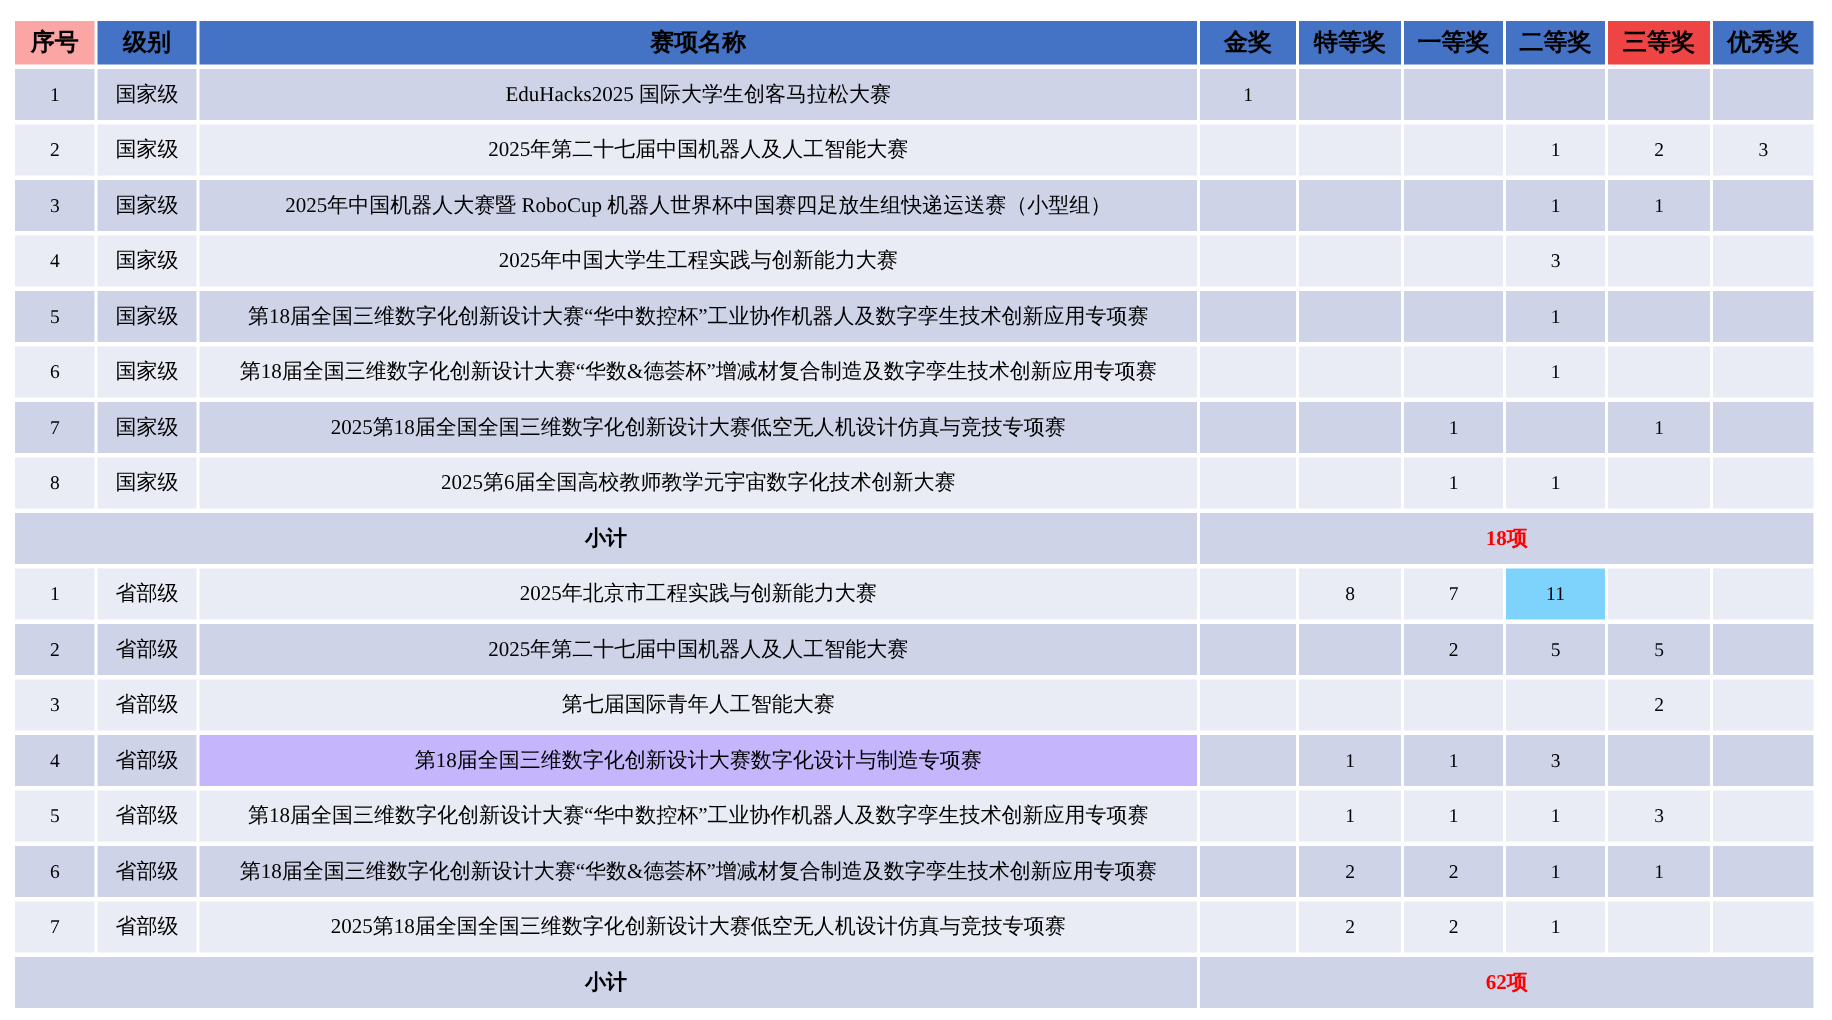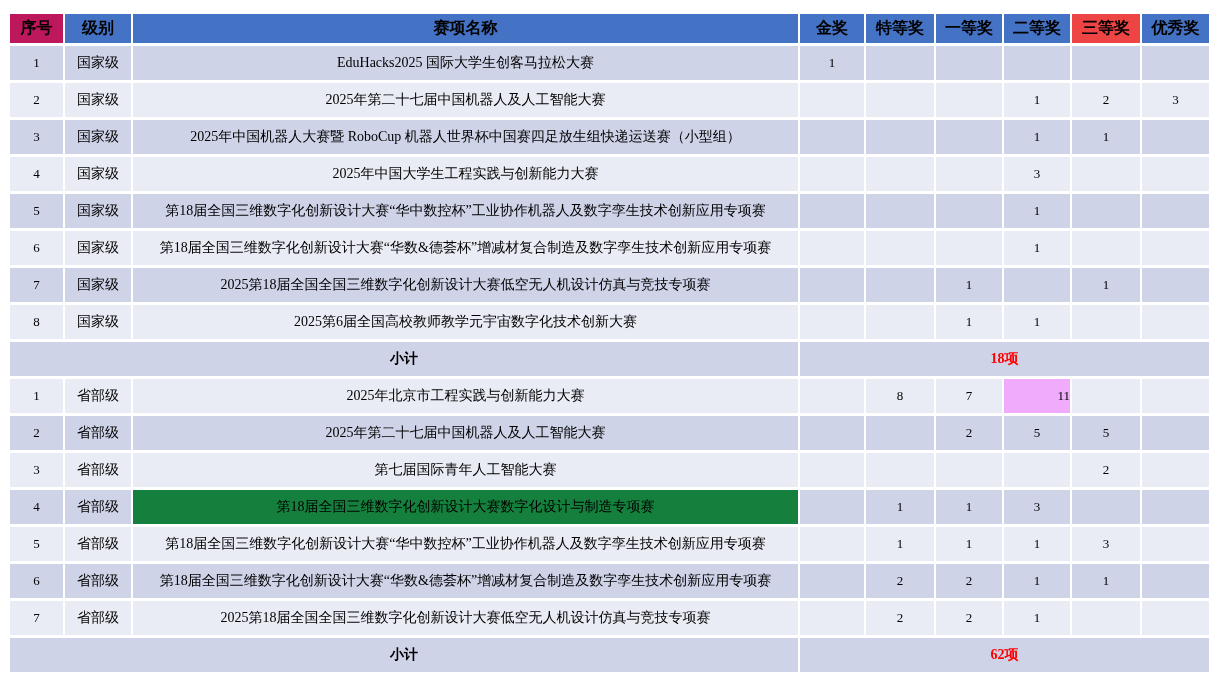--- a/index.html
+++ b/index.html
@@ -58,21 +58,21 @@
         <col class="c-name">
       <col class="c-a0">
         <col class="c-a1">
         <col class="c-a2">
       <col class="c-a3">
         <col class="c-a4">
         <col class="c-a5">
     </colgroup>
     <thead>
       <tr id="header-row">
-          <th style="background: #be185d; color: rgb(0, 0, 0);">序号</th>
+          <th style="background: #fca5a5; color: rgb(0, 0, 0);">序号</th>
           <th style="background: rgb(68, 114, 196); color: rgb(0, 0, 0);">级别</th>
           <th style="background: rgb(68, 114, 196); color: rgb(0, 0, 0);">赛项名称</th>
           <th style="background: rgb(68, 114, 196); color: rgb(0, 0, 0);">金奖</th>
           <th style="background: rgb(68, 114, 196); color: rgb(0, 0, 0);">特等奖</th>
           <th style="background: rgb(68, 114, 196); color: rgb(0, 0, 0);">一等奖</th>
           <th style="background: rgb(68, 114, 196); color: rgb(0, 0, 0);">二等奖</th>
           <th style="background: #ef4444; color: rgb(0, 0, 0);">三等奖</th>
           <th style="background: rgb(68, 114, 196); color: rgb(0, 0, 0);">优秀奖</th>
         </tr>
     </thead>
@@ -169,21 +169,21 @@
           <td colspan="3" style="background: rgb(207, 211, 232);">小计</td>
           <td colspan="6" style="background: rgb(207, 211, 232); color: rgb(255, 0, 0);">18项</td>
         </tr>
         <tr>
           <td class="num" style="background: rgb(234, 236, 245);">1</td>
           <td style="background: rgb(234, 236, 245);">省部级</td>
           <td style="background: rgb(234, 236, 245);">2025年北京市工程实践与创新能力大赛</td>
           <td class="num" style="background: rgb(234, 236, 245);"></td>
           <td class="num" style="background: rgb(234, 236, 245);">8</td>
           <td class="num" style="background: rgb(234, 236, 245);">7</td>
-          <td class="num" style="background: #f0abfc; text-align: right;">11</td>
+          <td class="num" style="background: #7dd3fc;">11</td>
           <td class="num" style="background: rgb(234, 236, 245);"></td>
           <td class="num" style="background: rgb(234, 236, 245);"></td>
         </tr>
         <tr>
           <td class="num" style="background: rgb(207, 211, 232);">2</td>
           <td style="background: rgb(207, 211, 232);">省部级</td>
           <td style="background: rgb(207, 211, 232);">2025年第二十七届中国机器人及人工智能大赛</td>
           <td class="num" style="background: rgb(207, 211, 232);"></td>
           <td class="num" style="background: rgb(207, 211, 232);"></td>
           <td class="num" style="background: rgb(207, 211, 232);">2</td>
@@ -198,21 +198,21 @@
           <td class="num" style="background: rgb(234, 236, 245);"></td>
           <td class="num" style="background: rgb(234, 236, 245);"></td>
           <td class="num" style="background: rgb(234, 236, 245);"></td>
           <td class="num" style="background: rgb(234, 236, 245);"></td>
           <td class="num" style="background: rgb(234, 236, 245);">2</td>
           <td class="num" style="background: rgb(234, 236, 245);"></td>
         </tr>
         <tr>
           <td class="num" style="background: rgb(207, 211, 232);">4</td>
           <td style="background: rgb(207, 211, 232);">省部级</td>
-          <td style="background: #15803d;">第18届全国三维数字化创新设计大赛数字化设计与制造专项赛</td>
+          <td style="background: #c4b5fd;">第18届全国三维数字化创新设计大赛数字化设计与制造专项赛</td>
           <td class="num" style="background: rgb(207, 211, 232);"></td>
           <td class="num" style="background: rgb(207, 211, 232);">1</td>
           <td class="num" style="background: rgb(207, 211, 232);">1</td>
           <td class="num" style="background: rgb(207, 211, 232);">3</td>
           <td class="num" style="background: rgb(207, 211, 232);"></td>
           <td class="num" style="background: rgb(207, 211, 232);"></td>
         </tr>
         <tr>
           <td class="num" style="background: rgb(234, 236, 245);">5</td>
           <td style="background: rgb(234, 236, 245);">省部级</td>

